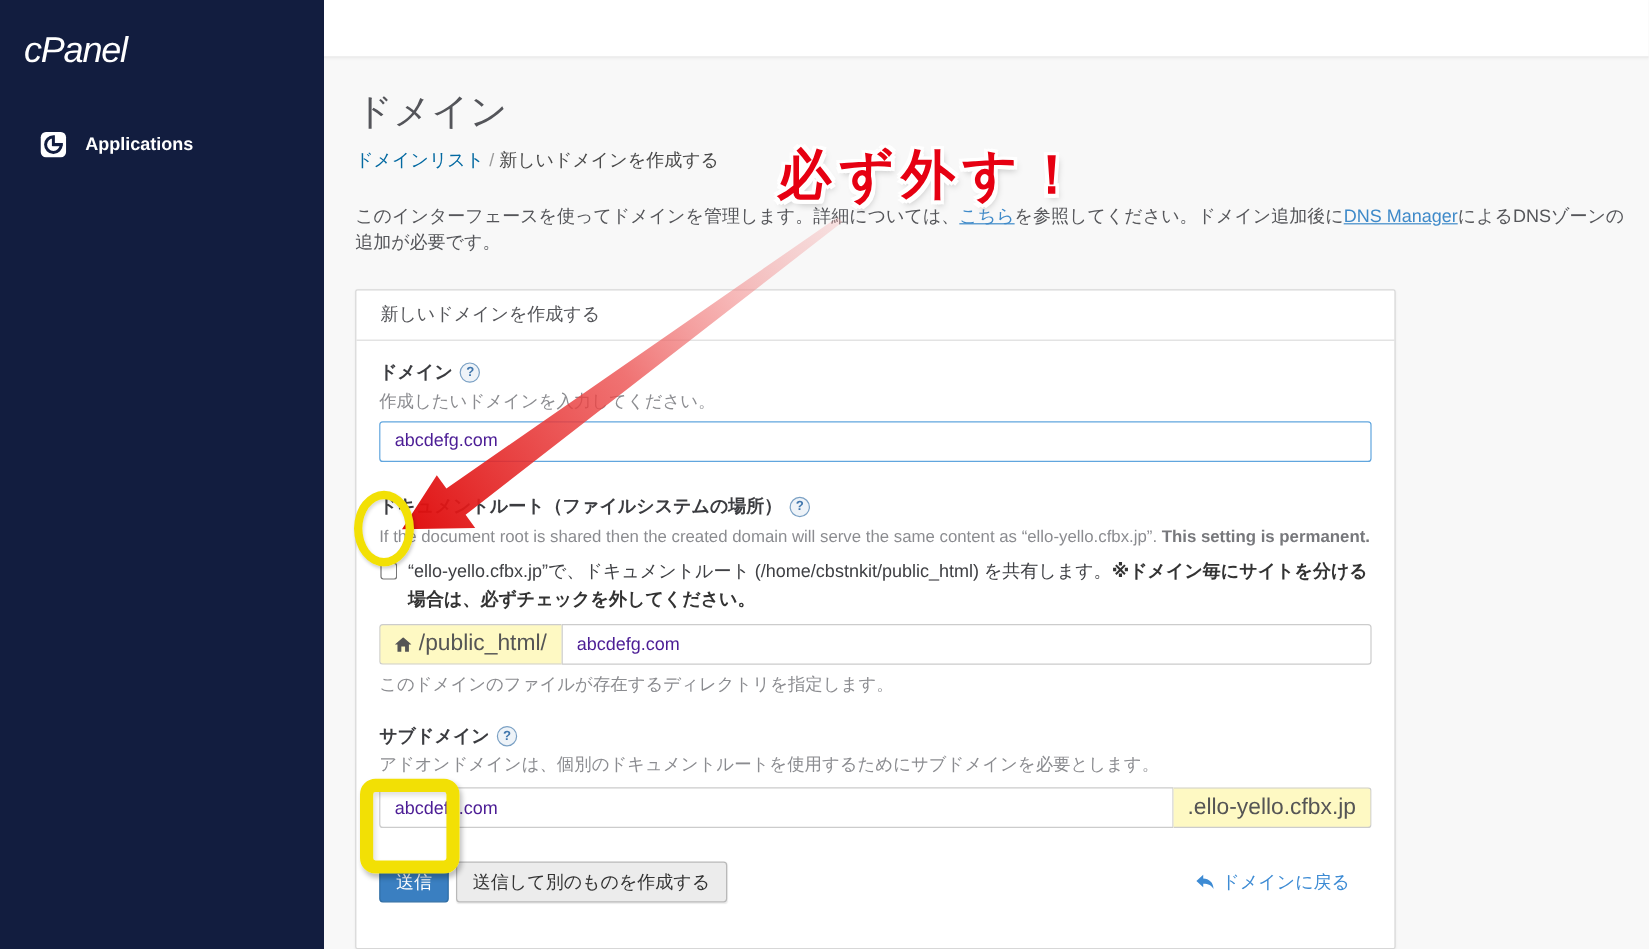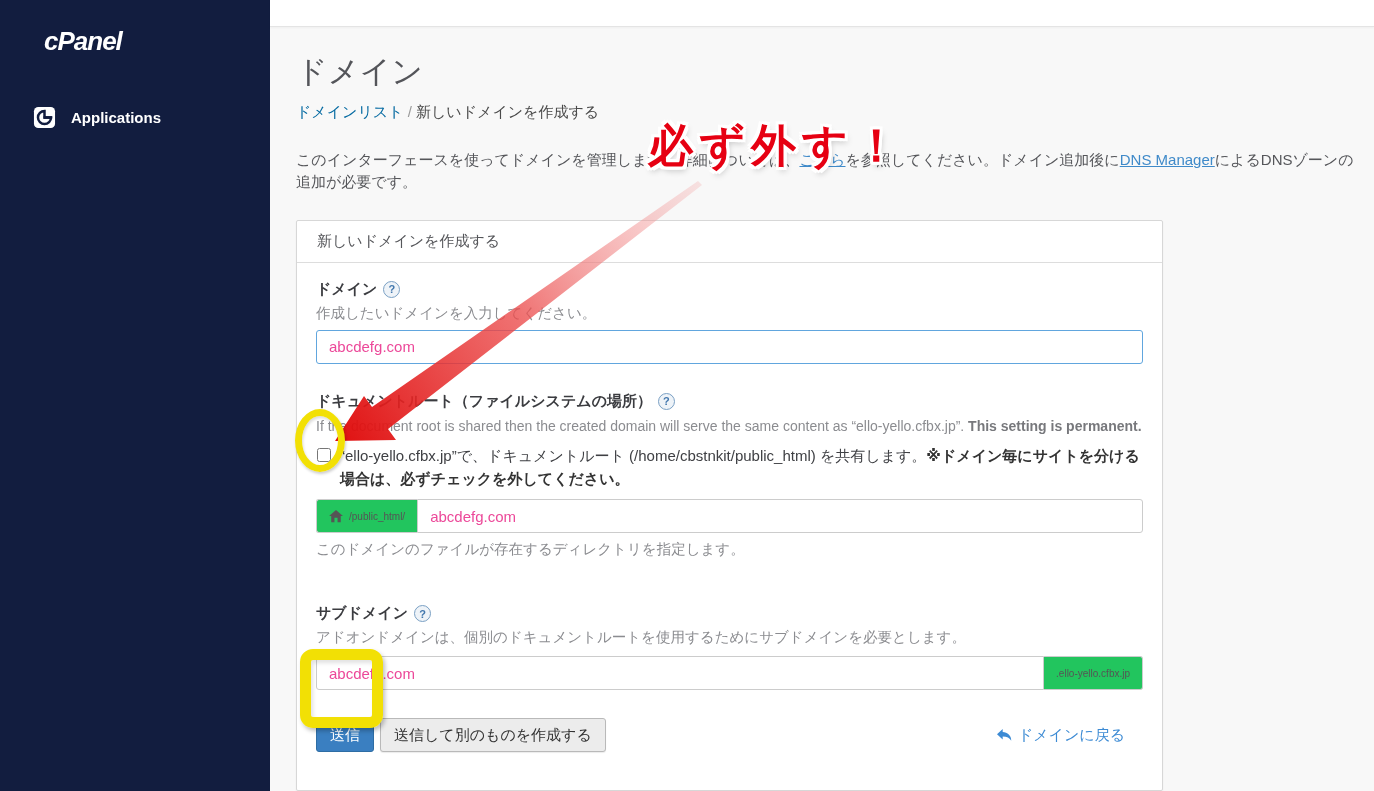--- a/index.html
+++ b/index.html
@@ -3,21 +3,21 @@
 <meta charset="utf-8">
 <style>
   * { margin:0; padding:0; box-sizing:border-box; }
   html,body { width:1374px; height:791px; overflow:hidden; }
   body { font-family:"Liberation Sans","DejaVu Sans",sans-serif; background:#f8f8f8; }
 
   .app { position:relative; width:1374px; height:791px; display:flex; overflow:hidden; }
 
   
   .sidebar { width:270px; min-width:270px; height:100%; background:#121d3f; color:#fff; }
-  .logo { padding:26px 0 0 44px; font-size:26px; font-weight:700; font-style:italic; letter-spacing:-1px; }
+  .logo { padding:26px 0 0 20px; font-size:30px; font-weight:400; font-style:italic; letter-spacing:-1px; }
   .nav { margin-top:36px; }
   .nav-item { display:flex; align-items:center; gap:15px; padding:12px 0 12px 32px; font-size:16px; cursor:pointer; }
   .nav-icon { width:24px; height:24px; display:flex; align-items:center; justify-content:center; flex:none; }
 
   
   .main { flex:1; display:flex; flex-direction:column; background:#f8f8f8; }
   .topbar { height:58px; background:#fff; border-bottom:1px solid #e4e4e4; box-shadow:0 1px 2px rgba(0,0,0,0.04); }
   .content { padding:24px 8px 0 26px; }
 
   h1.page-title { font-size:31px; font-weight:400; color:#54555a; }
@@ -32,34 +32,34 @@
   .card-header { padding:11px 20px; font-size:15px; color:#55565a; border-bottom:1px solid #ddd; }
   .card-body { padding:17px 19px 38px 19px; }
 
   .form-label { font-size:15px; font-weight:700; color:#3b3c40; display:flex; align-items:center; gap:6px; }
   .help-icon { width:17px; height:17px; border-radius:50%; background:#eef3f8; border:1px solid #7aa0c4; color:#4277ad;
                font-size:11px; font-weight:700; display:inline-flex; align-items:center; justify-content:center; cursor:pointer; }
   .hint { margin-top:5px; font-size:14.5px; color:#8b8c90; }
   .hint-en { margin-top:7px; font-size:14px; color:#8b8c90; }
   .hint-en b { color:#77787c; }
 
-  .text-input { width:100%; height:34px; border:1px solid #ccc; border-radius:3px; padding:6px 12px; font-size:15px; color:#ec4899;
+  .text-input { width:100%; height:34px; border:1px solid #ccc; border-radius:3px; padding:6px 12px; font-size:15px; color:#4c1d95;
                 font-family:"Liberation Sans","DejaVu Sans",sans-serif; background:#fff; outline:none; }
   .text-input.focused { border-color:#61a6de; }
   .mt6 { margin-top:7px; }
 
   .group { margin-top:28px; }
-  .group-sub { margin-top:45px; }
+  .group-sub { margin-top:24px; }
 
   .check-row { margin-top:10px; display:flex; gap:9px; font-size:15px; color:#3f4044; line-height:1.55; padding-left:1px; }
   .check-row input { width:14px; height:14px; margin-top:4px; flex:none; cursor:pointer; }
   .check-row b { color:#333; }
 
   .input-group { margin-top:9px; display:flex; width:100%; }
-  .addon { background:#22c55e; border:1px solid #ccc; color:#555; font-size:10px; padding:6px 12px; height:34px;
+  .addon { background:#fef9c3; border:1px solid #ccc; color:#555; font-size:19px; padding:6px 12px; height:34px;
            display:flex; align-items:center; gap:6px; white-space:nowrap; }
   .addon.prefix { border-right:0; border-radius:3px 0 0 3px; }
   .addon.suffix { border-left:0; border-radius:0 3px 3px 0; }
   .input-group .text-input.has-prefix { border-radius:0 3px 3px 0; }
   .input-group .text-input.has-suffix { border-radius:3px 0 0 3px; }
 
   .actions { margin-top:28px; display:flex; align-items:center; gap:6px; }
   .btn { font-size:15px; padding:6px 13px; height:34px; border-radius:3px; cursor:pointer;
          font-family:"Liberation Sans","DejaVu Sans",sans-serif; }
   .btn-primary { background:#3a7fc1; border:1px solid #2e6da4; color:#ffffff; }

